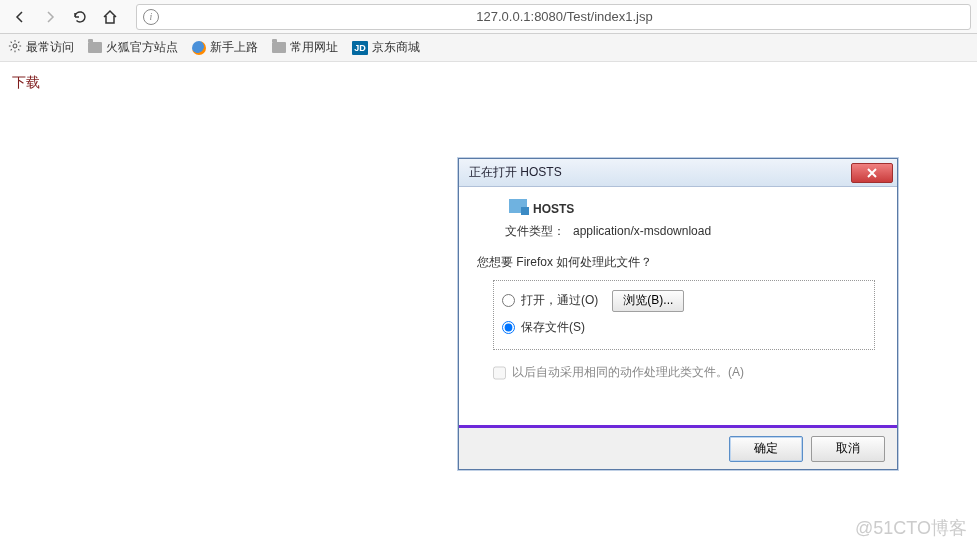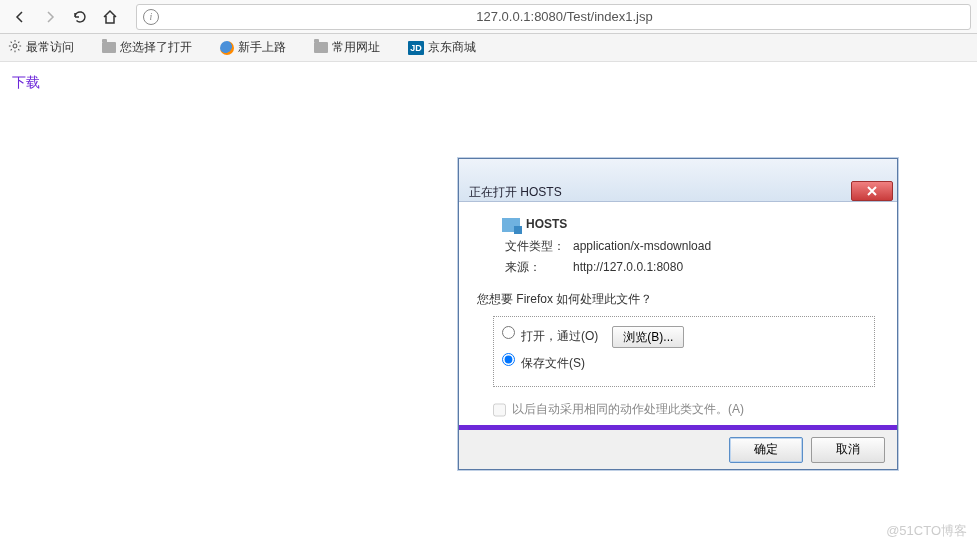--- a/index.html
+++ b/index.html
@@ -8,62 +8,62 @@
   
   .navbar { display: flex; align-items: center; gap: 2px; padding: 4px 6px; background: #f9f9f9; border-bottom: 1px solid #d0d0d0; height: 34px; }
   .nav-btn { width: 28px; height: 26px; display: flex; align-items: center; justify-content: center; border-radius: 3px; cursor: pointer; }
   .nav-btn svg { stroke: #333; fill: none; stroke-width: 1.5; }
   .nav-btn.disabled svg { stroke: #b0b0b0; }
   .addrbar { flex: 1; margin-left: 10px; height: 26px; border: 1px solid #ccc; border-radius: 3px; display: flex; align-items: center; padding: 0 6px; background: #fff; }
   .addrbar .info-ic { width: 16px; height: 16px; border: 1px solid #888; border-radius: 50%; display: flex; align-items: center; justify-content: center; font-size: 10px; color: #888; margin-right: 6px; font-style: italic; font-family: Georgia, serif; }
   .addrbar input { border: none; outline: none; flex: 1; font-size: 13px; color: #555; text-align: center; }
 
   
-  .bookmarks { display: flex; align-items: center; gap: 28px; padding: 4px 8px; background: #f5f5f5; border-bottom: 1px solid #e0e0e0; height: 28px; font-size: 12px; }
+  .bookmarks { display: flex; align-items: center; gap: 14px; padding: 4px 8px; background: #f5f5f5; border-bottom: 1px solid #e0e0e0; height: 28px; font-size: 12px; }
   .bm-item { display: flex; align-items: center; gap: 4px; cursor: pointer; color: #333; }
   .gear-ic svg { width: 14px; height: 14px; stroke: #555; fill: none; stroke-width: 1.2; }
   .folder-ic { width: 14px; height: 11px; background: #aaa; border-radius: 1px; position: relative; }
   .folder-ic::before { content: ""; position: absolute; top: -3px; left: 0; width: 5px; height: 3px; background: #aaa; border-top-left-radius: 1px; border-top-right-radius: 1px; }
   .ff-ic { width: 14px; height: 14px; background: radial-gradient(circle at 40% 40%, #4a90d9 0 50%, #ff8a00 55% 100%); border-radius: 50%; }
   .jd-ic { width: 16px; height: 14px; background: #0369a1; color: #fff; font-size: 9px; font-weight: bold; display: flex; align-items: center; justify-content: center; border-radius: 1px; }
 
   
   .page { padding: 12px 12px; }
-  .dl-link { color: #6d28d9; font-size: 14px; cursor: pointer; }
+  .dl-link { color: #7f1d1d; font-size: 14px; cursor: pointer; }
 
   
   .dialog { position: absolute; left: 458px; top: 158px; width: 440px; height: 312px; border: 1px solid #5a7aa6; background: #fff; box-shadow: 0 0 0 1px #c0d0e5; }
-  .dlg-title { height: 43px; background: linear-gradient(#eef3fa,#d7e4f2); border-bottom: 1px solid #b0c0d8; display: flex; align-items: flex-end; padding: 0 4px 0 10px; font-size: 12px; color: #223; }
+  .dlg-title { height: 28px; background: linear-gradient(#eef3fa,#d7e4f2); border-bottom: 1px solid #b0c0d8; display: flex; align-items: center; padding: 0 4px 0 10px; font-size: 12px; color: #223; }
   .dlg-title span { flex: 1; }
   .dlg-close { width: 42px; height: 20px; background: linear-gradient(#f08080,#c93c3c); border: 1px solid #a03030; border-radius: 2px; display: flex; align-items: center; justify-content: center; cursor: pointer; }
   .dlg-close svg { stroke: #fff; stroke-width: 2; }
 
   .dlg-body { padding: 12px 18px 0 18px; font-size: 12px; color: #333; line-height: 1.8; }
   .dlg-body .hdr { margin-bottom: 4px; }
-  .file-row { display: flex; align-items: center; gap: 6px; margin-left: 9px; padding-left: 16px; }
+  .file-row { display: flex; align-items: flex-start; gap: 6px; margin-left: 16px; padding-left: 16px; }
   .file-ic { width: 18px; height: 14px; background: #6fb2e0; position: relative; }
   .file-ic::after { content: ""; position: absolute; right: -2px; bottom: -2px; width: 8px; height: 8px; background: #3b8ac4; }
   .file-name { font-weight: bold; }
   .meta { margin-left: 28px; font-size: 12px; color: #333; line-height: 1.8; }
   .meta .lbl { display: inline-block; width: 68px; }
 
   .prompt { margin: 10px 0 6px 0; }
   .options { border: 1px dotted #999; padding: 4px 8px 6px 8px; margin-left: 16px; margin-right: 4px; }
-  .radio-row { display: flex; align-items: flex-start; gap: 6px; margin: 5px 0; }
+  .radio-row { display: flex; align-items: center; gap: 6px; margin: 5px 0; }
   .radio-row input[type=radio] { margin: 0; }
   .browse-btn { height: 22px; padding: 0 10px; background: linear-gradient(#fdfdfd,#e6e6e6); border: 1px solid #a0a0a0; border-radius: 2px; cursor: pointer; font-size: 12px; margin-left: 8px; }
 
   .remember { display: flex; gap: 6px; margin: 12px 0 0 16px; color: #888; }
   .remember input { margin: 0; }
 
-  .dlg-footer { background: #f0f0f0; border-top: 5px solid #6d28d9; height: 44px; display: flex; align-items: center; justify-content: flex-end; gap: 8px; padding: 0 12px; position: absolute; bottom: 0; left: 0; right: 0; }
+  .dlg-footer { background: #f0f0f0; border-top: 3px solid #6d28d9; height: 44px; display: flex; align-items: center; justify-content: flex-end; gap: 8px; padding: 0 12px; position: absolute; bottom: 0; left: 0; right: 0; }
   .dlg-btn { min-width: 74px; height: 26px; background: linear-gradient(#fdfdfd,#e3e3e3); border: 1px solid #9a9a9a; border-radius: 2px; cursor: pointer; font-size: 12px; }
   .dlg-btn.primary { border-color: #5a8ec8; box-shadow: 0 0 0 1px #bcd4ef inset; }
 
-  .watermark { position: absolute; right: 10px; bottom: 6px; color: #ccc; font-size: 13px; }
+  .watermark { position: absolute; right: 10px; bottom: 6px; color: #ccc; font-size: 18px; }
 </style>
 </head>
 <body>
 
 <div class="navbar">
   <div class="nav-btn">
     <svg width="16" height="16" viewBox="0 0 16 16">
         <path d="M10 3 L5 8 L10 13"></path>
       </svg>
   </div>
@@ -93,21 +93,21 @@
     <span class="gear-ic">
       <svg viewBox="0 0 16 16">
           <circle cx="8" cy="8" r="2.2"></circle>
           <path d="M8 1v2M8 13v2M1 8h2M13 8h2M3 3l1.4 1.4M11.6 11.6L13 13M3 13l1.4-1.4M11.6 4.4L13 3"></path>
         </svg>
     </span>
     <span>最常访问</span>
   </div>
   <div class="bm-item">
     <span class="folder-ic"></span>
-    <span>您选择了打开</span>
+    <span>火狐官方站点</span>
   </div>
   <div class="bm-item">
     <span class="ff-ic"></span>
     <span>新手上路</span>
   </div>
   <div class="bm-item">
     <span class="folder-ic"></span>
     <span>常用网址</span>
   </div>
   <div class="bm-item">
@@ -129,21 +129,20 @@
         </svg>
     </div>
   </div>
   <div class="dlg-body">
     <div class="file-row">
       <span class="file-ic"></span>
       <span class="file-name">HOSTS</span>
     </div>
     <div class="meta">
       <div><span class="lbl">文件类型：</span><span>application/x-msdownload</span></div>
-      <div><span class="lbl">来源：</span><span>http://127.0.0.1:8080</span></div>
     </div>
 
     <div class="prompt">您想要 Firefox 如何处理此文件？</div>
 
     <div class="options">
       <div class="radio-row">
         <input type="radio" name="act" style="">
         <label><span>打开，通过(O)</span></label>
         <button class="browse-btn">浏览(B)...</button>
       </div>

